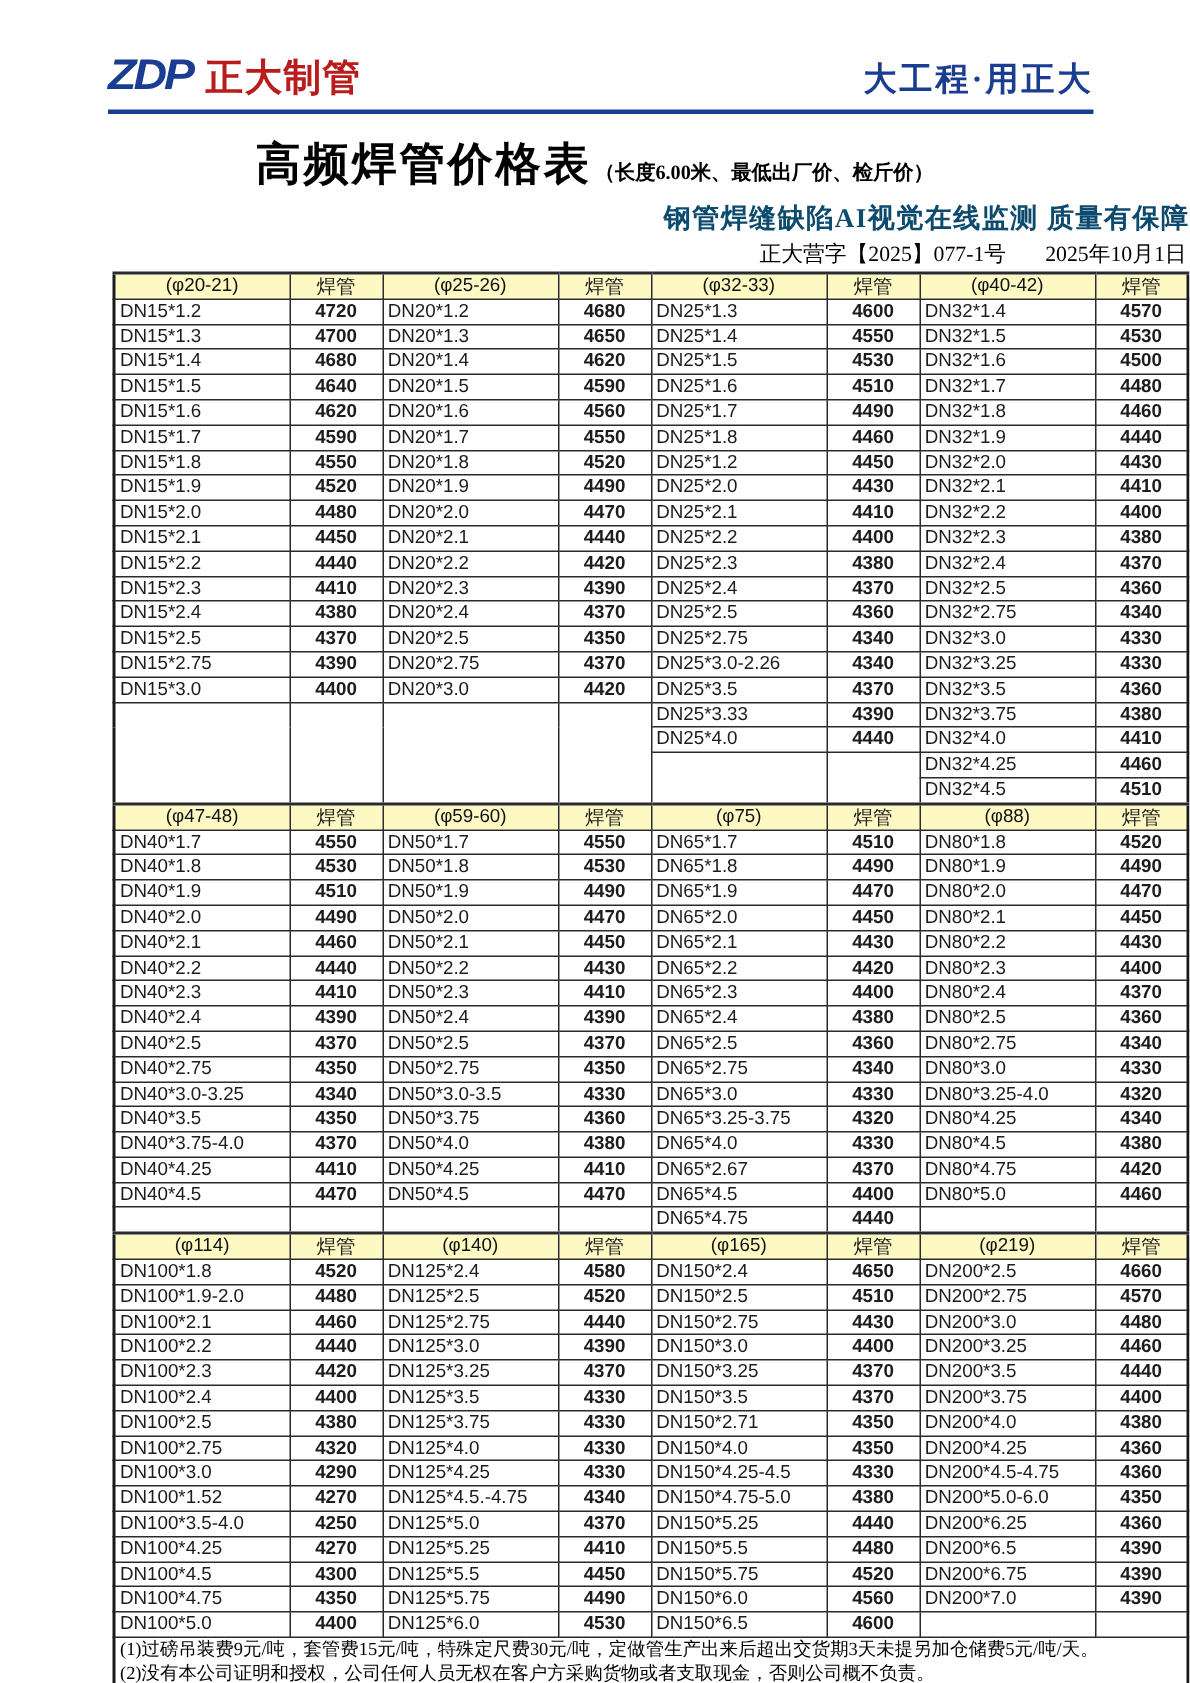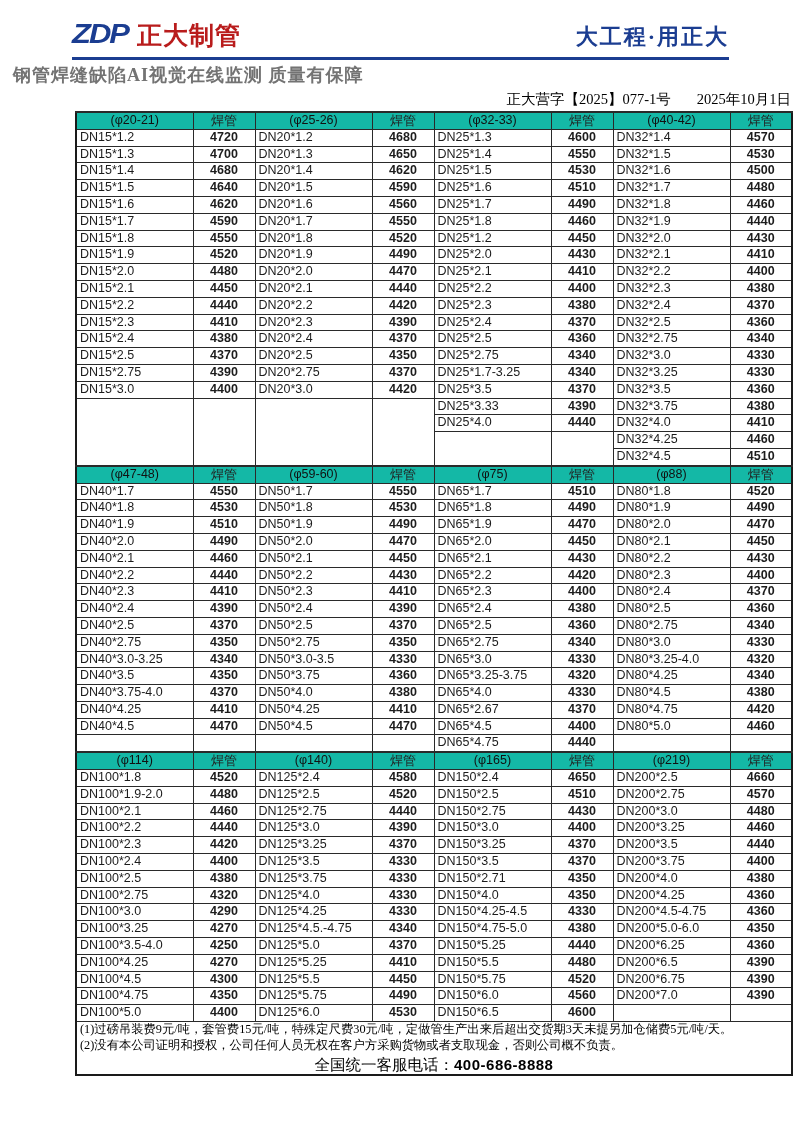--- a/index.html
+++ b/index.html
@@ -1,46 +1,46 @@
 <!DOCTYPE html>
 <html><head>
 <meta charset="utf-8">
 <style>
   html,body{margin:0;padding:0;background:#ffffff;}
   body{width:793px;min-height:1122px;font-family:"Liberation Sans",sans-serif;color:#111;}
   .page{width:793px;min-height:1122px;background:#fff;position:relative;}
 
   
   .letterhead{display:flex;justify-content:space-between;align-items:flex-end;
-              margin:16px 64px 0 72px;}
+              margin:32px 64px 0 72px;}
   .logo-row{display:flex;align-items:baseline;gap:9px;}
   .logo-mark{font-family:"Liberation Sans",sans-serif;font-weight:900;font-style:italic;
              font-size:31px;letter-spacing:-2px;color:#1b3d91;transform:scaleY(.92);}
   .logo-name{font-family:"Liberation Serif",serif;font-weight:bold;font-size:25px;color:#b91c1c;letter-spacing:1px;}
   .slogan{font-family:"Liberation Serif",serif;font-weight:bold;font-size:22px;color:#1b3d91;letter-spacing:2px;}
   .blue-rule{height:3px;background:#1b3d91;margin:5px 64px 0 72px;}
 
   
   .title-line{text-align:center;margin-top:13px;font-family:"Liberation Serif",serif;color:#000;}
   .doc-title{font-size:30px;font-weight:bold;letter-spacing:2px;}
   .title-note{font-size:13.5px;font-weight:bold;margin-left:2px;}
-  .red-line{text-align:left;margin-top:3px;font-family:"Liberation Serif",serif;
-            font-weight:bold;font-size:18px;color:#737373;letter-spacing:1px;padding-left:13px;}
+  .red-line{text-align:right;margin-top:3px;font-family:"Liberation Serif",serif;
+            font-weight:bold;font-size:18px;color:#0c4a6e;letter-spacing:1px;}
   .doc-line{width:716px;margin:3px 17px 2px 75px;text-align:right;
             font-family:"Liberation Serif",serif;font-size:14.5px;color:#000;}
   .doc-date{margin-left:26px;}
 
   
   table.price{margin:0 0 0 75px;width:716px;border-collapse:collapse;table-layout:fixed;
               border:2px solid #1a1a1a;}
   table.price col.c-spec{width:117px;}
   table.price col.c-price{width:62px;}
   table.price th,table.price td{border:1px solid #2a2a2a;height:15.7px;line-height:15.8px;
               padding:0 3px;overflow:hidden;white-space:nowrap;}
-  tr.sec-header th{background:#14b8a6;font-weight:normal;text-align:center;}
+  tr.sec-header th{background:#fef9c3;font-weight:normal;text-align:center;}
   tr.sec-header th{border-top-width:2px;border-bottom-width:1px;}
   th.spec-col{font-family:"Liberation Sans",sans-serif;font-size:12.5px;color:#111;}
   th.price-col{font-family:"Liberation Serif",serif;font-size:13px;color:#222;}
   td.spec-col{font-family:"Liberation Sans",sans-serif;font-size:12.5px;text-align:left;color:#1c1c1c;}
   td.price-col{font-family:"Liberation Sans",sans-serif;font-size:12.5px;font-weight:bold;
                text-align:center;color:#1c1c1c;}
 
   
   td.footnote-cell{height:auto;line-height:1.35;padding:3px 6px 4px 6px;white-space:normal;
                    font-family:"Liberation Serif",serif;font-size:12.3px;color:#000;border-top:2px solid #1a1a1a;}
@@ -55,20 +55,23 @@
 
   <div class="letterhead">
     <div class="logo-row">
       <span class="logo-mark">ZDP</span>
       <span class="logo-name">正大制管</span>
     </div>
     <div class="slogan">大工程·用正大</div>
   </div>
   <div class="blue-rule"></div>
 
+  <div class="title-line">
+    <span class="doc-title">高频焊管价格表</span><span class="title-note">（长度6.00米、最低出厂价、检斤价）</span>
+  </div>
 
   <div class="red-line">钢管焊缝缺陷AI视觉在线监测  质量有保障</div>
 
   <div class="doc-line">
     <span>正大营字【2025】077-1号</span><span class="doc-date">2025年10月1日</span>
   </div>
 
   <table class="price">
     <colgroup>
       <col class="c-spec">
@@ -229,21 +232,21 @@
           <td class="spec-col">DN25*2.75</td>
           <td class="price-col">4340</td>
           <td class="spec-col">DN32*3.0</td>
           <td class="price-col">4330</td>
         </tr>
         <tr>
           <td class="spec-col">DN15*2.75</td>
           <td class="price-col">4390</td>
           <td class="spec-col">DN20*2.75</td>
           <td class="price-col">4370</td>
-          <td class="spec-col">DN25*1.7-3.25</td>
+          <td class="spec-col">DN25*3.0-2.26</td>
           <td class="price-col">4340</td>
           <td class="spec-col">DN32*3.25</td>
           <td class="price-col">4330</td>
         </tr>
         <tr>
           <td class="spec-col">DN15*3.0</td>
           <td class="price-col">4400</td>
           <td class="spec-col">DN20*3.0</td>
           <td class="price-col">4420</td>
           <td class="spec-col">DN25*3.5</td>
@@ -541,21 +544,21 @@
           <td class="spec-col">DN100*3.0</td>
           <td class="price-col">4290</td>
           <td class="spec-col">DN125*4.25</td>
           <td class="price-col">4330</td>
           <td class="spec-col">DN150*4.25-4.5</td>
           <td class="price-col">4330</td>
           <td class="spec-col">DN200*4.5-4.75</td>
           <td class="price-col">4360</td>
         </tr>
         <tr>
-          <td class="spec-col">DN100*3.25</td>
+          <td class="spec-col">DN100*1.52</td>
           <td class="price-col">4270</td>
           <td class="spec-col">DN125*4.5.-4.75</td>
           <td class="price-col">4340</td>
           <td class="spec-col">DN150*4.75-5.0</td>
           <td class="price-col">4380</td>
           <td class="spec-col">DN200*5.0-6.0</td>
           <td class="price-col">4350</td>
         </tr>
         <tr>
           <td class="spec-col">DN100*3.5-4.0</td>

